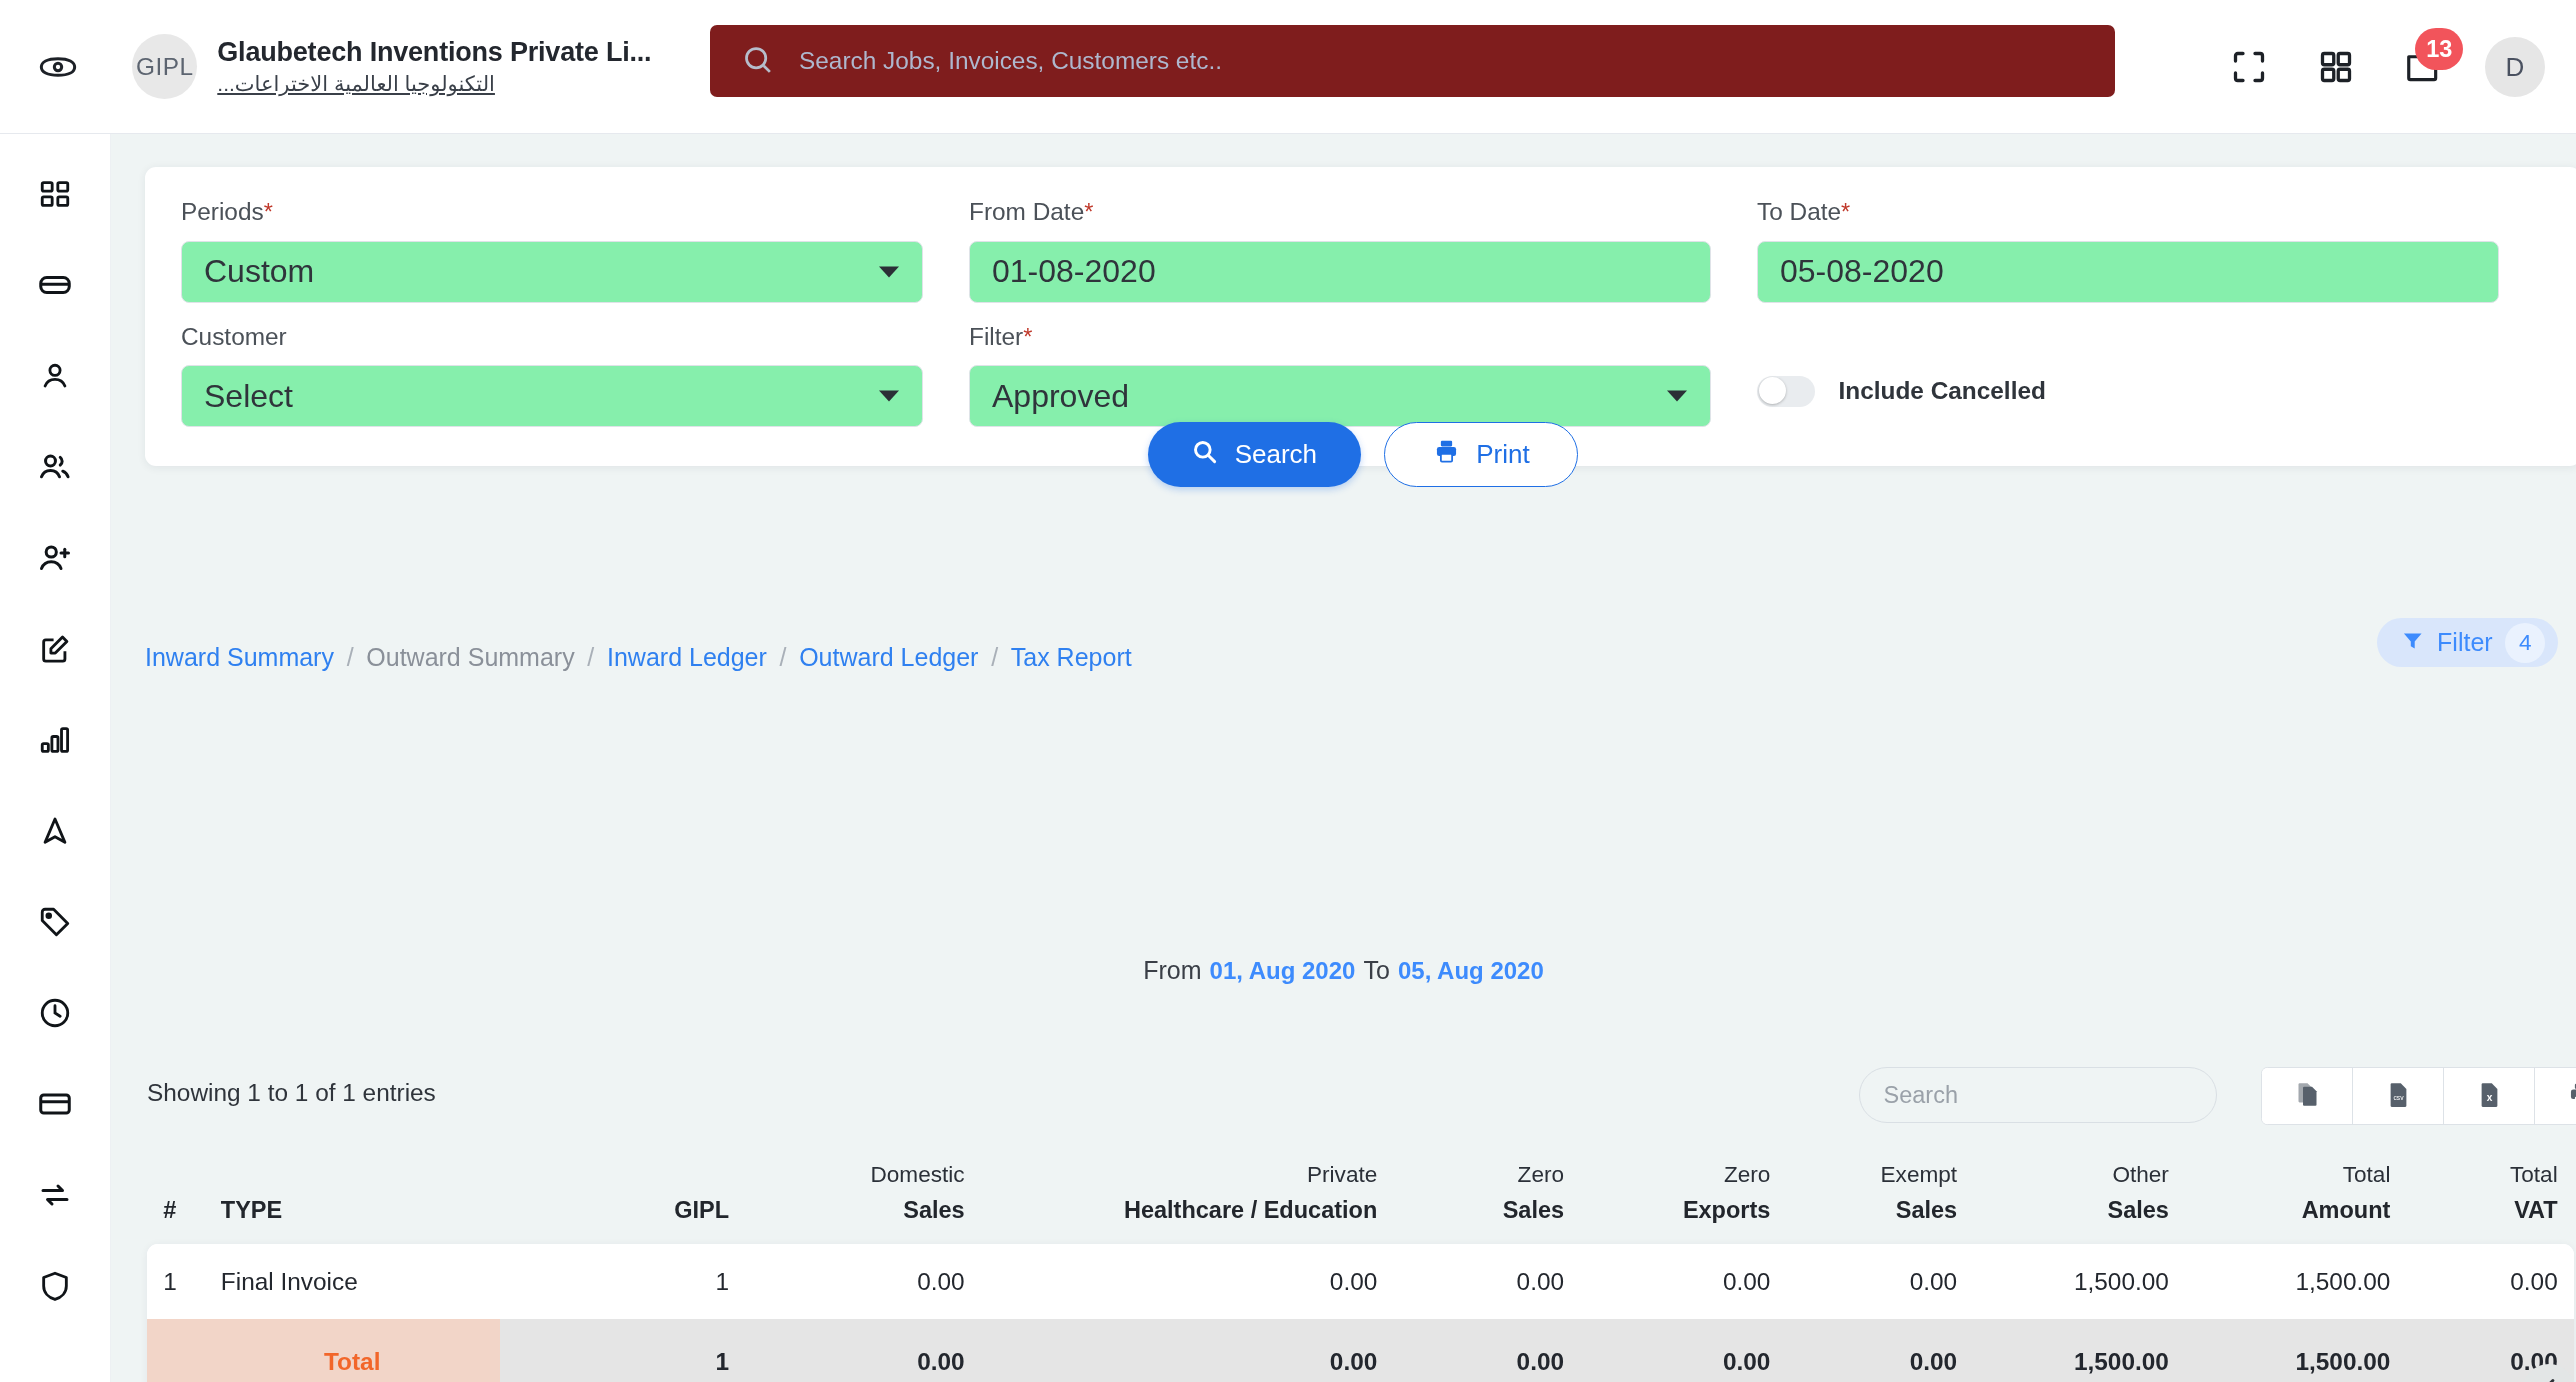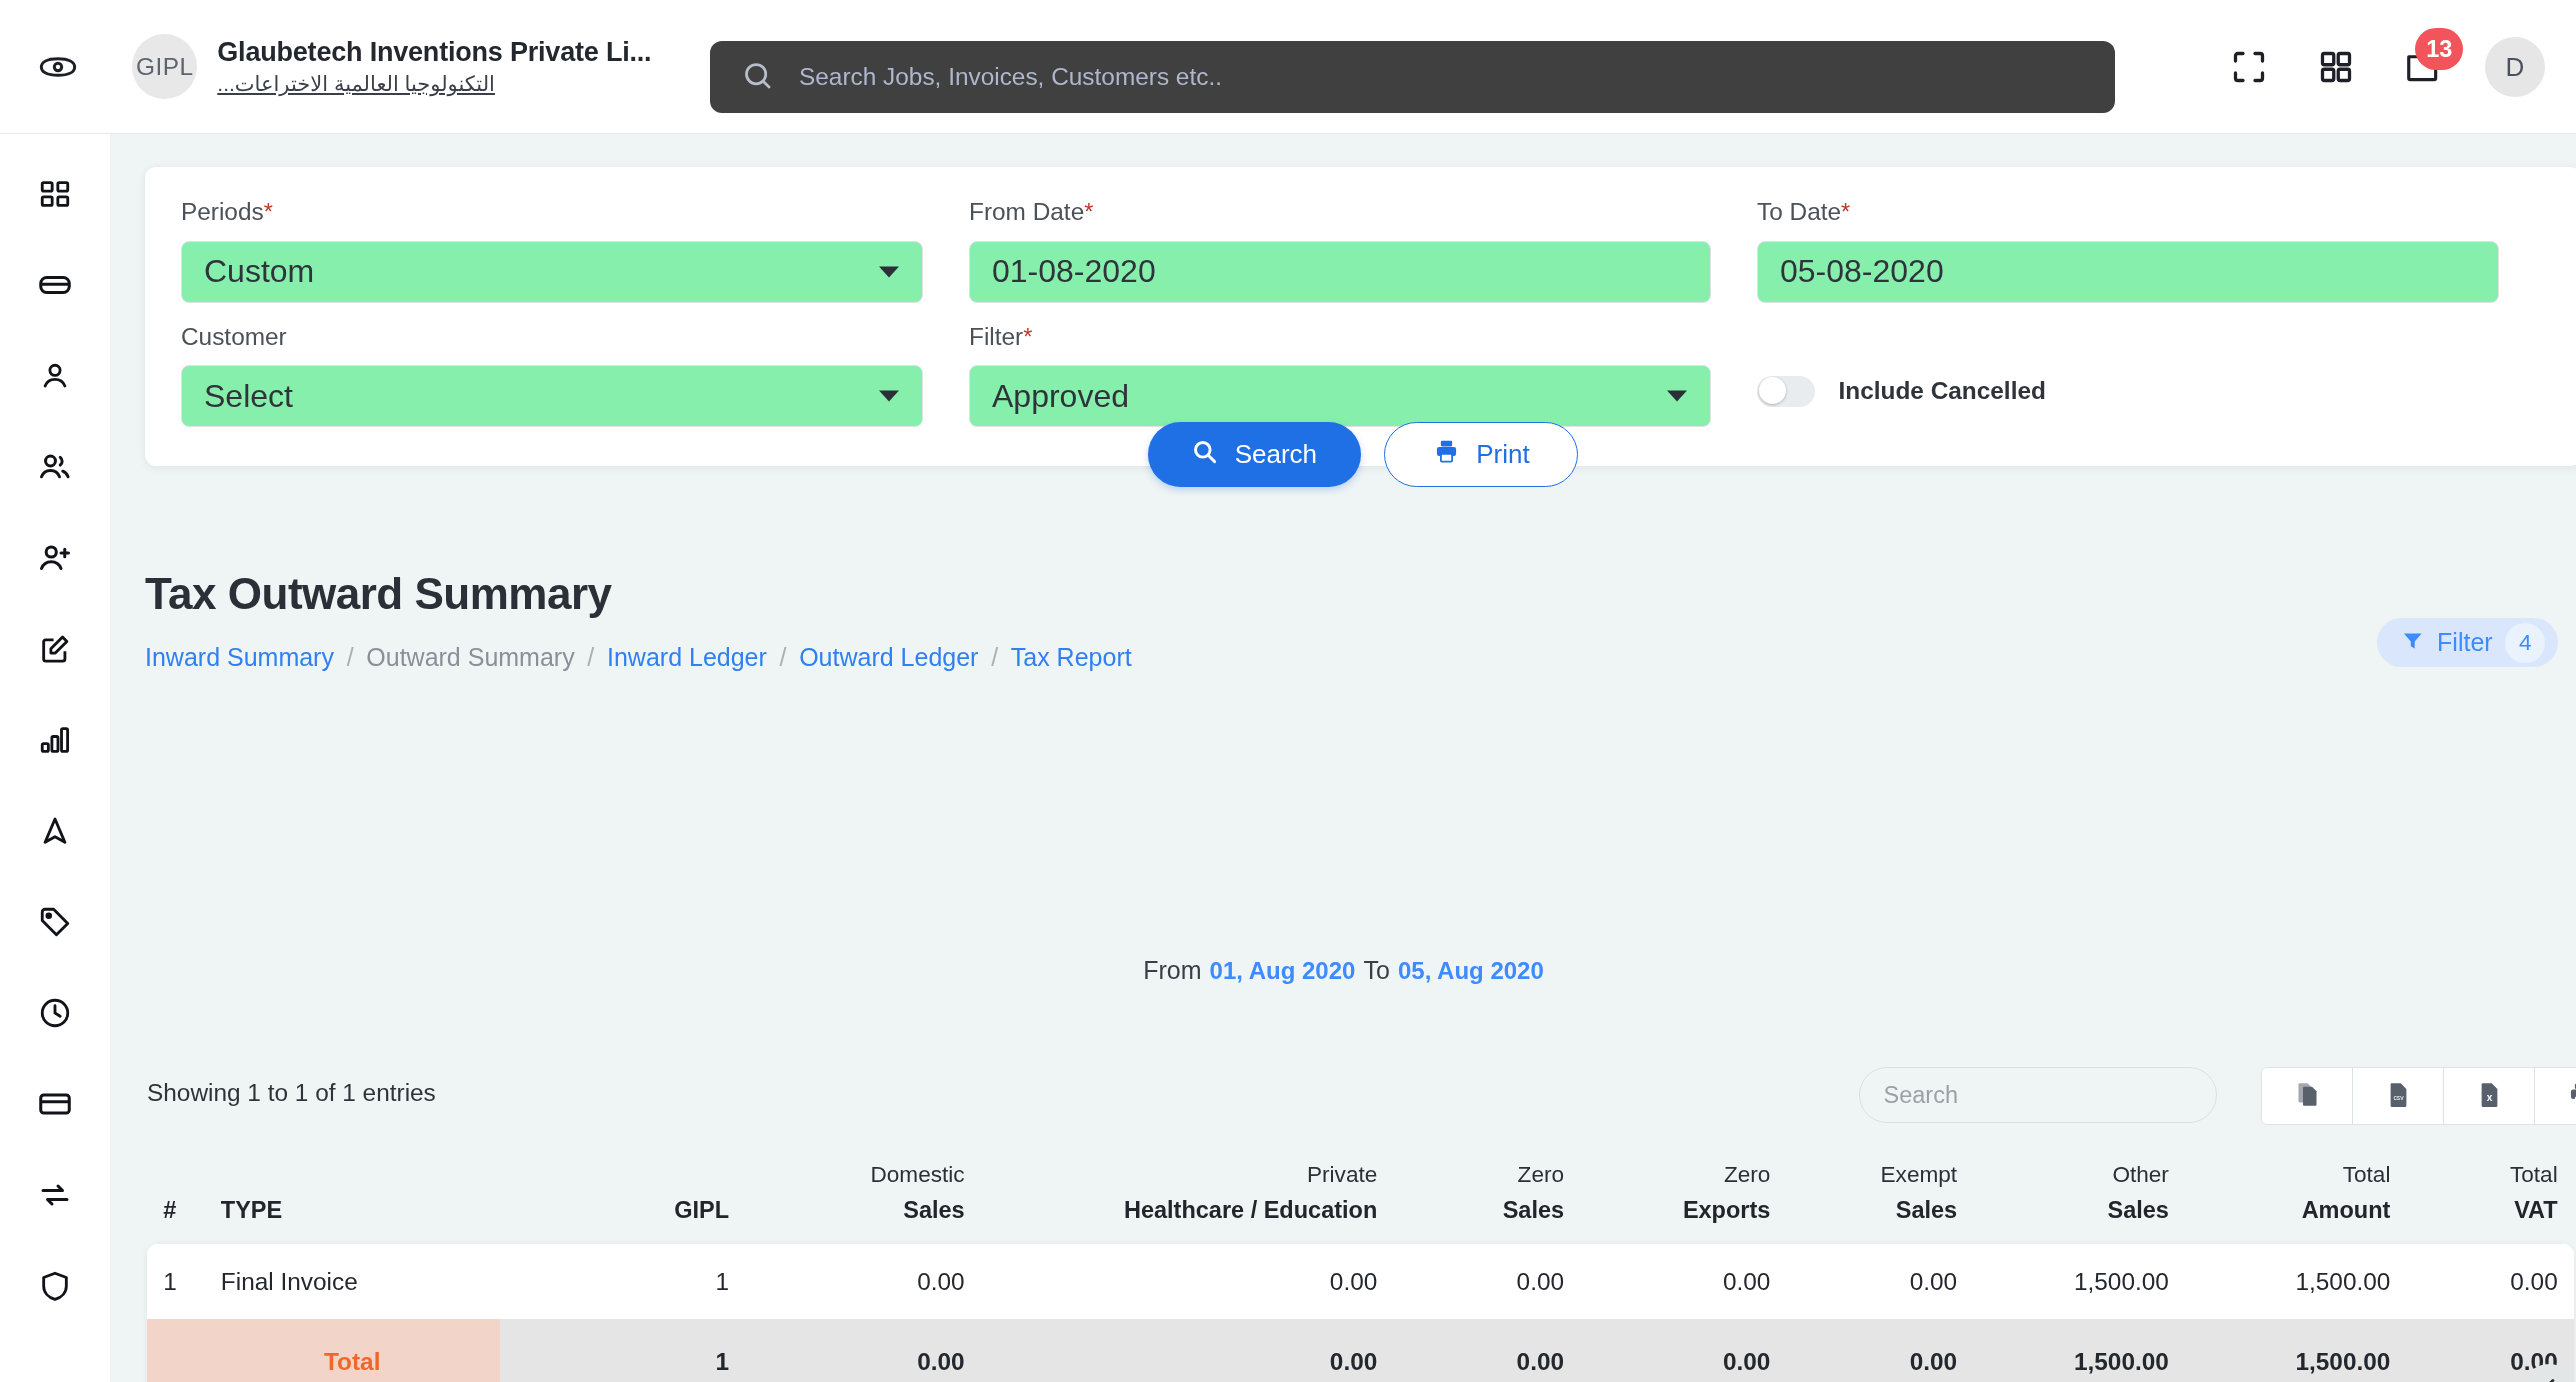--- a/index.html
+++ b/index.html
@@ -29,22 +29,22 @@
     display: flex; align-items: center; justify-content: center;
     font-size: 24.4px; letter-spacing: 0.5px;
   }
   .company-names { display: flex; flex-direction: column; gap: 4.5px; }
   .company-en { font-size: 27px; font-weight: 700; color: #23272e; letter-spacing: -0.2px; }
   .company-ar { font-size: 21px; color: #3a4049; direction: rtl; text-align: left; text-decoration: underline; }
 
   .hsearch {
     position: absolute; left: 710px; top: 25px;
     width: 1405px; height: 72px;
-    background: #404040; border-radius: 12px;
-    display: flex; align-items: center; padding: 0 31px; gap: 25px; margin-top: 16px;
+    background: #7f1d1d; border-radius: 7px;
+    display: flex; align-items: center; padding: 0 31px; gap: 25px;
   }
   .hsearch input {
     border: none; outline: none; background: transparent;
     font-family: "Liberation Sans", sans-serif;
     font-size: 24.4px; color: #8b93a5; width: 100%;
   }
   .hsearch input::placeholder { color: #aeb7cd; }
 
   .top-actions {
     position: absolute; right: 31px; top: 0; height: 134px;
@@ -442,21 +442,20 @@
       <span>
         <svg width="27" height="27" viewBox="0 0 24 24" fill="#1f6fe5">
           <rect x="7" y="2.5" width="10" height="5" rx="1"></rect>
           <rect x="3.5" y="8" width="17" height="8" rx="2"></rect>
           <rect x="7" y="14" width="10" height="7" rx="1" fill="#ffffff" stroke="#1f6fe5" stroke-width="1.6"></rect>
         </svg></span>
       <span>Print</span>
     </div>
   </div>
 
-  <div class="page-title">Tax Outward Summary</div>
 
   <div class="breadcrumb">
     <span class="bc-link">Inward Summary</span>
     <span class="bc-sep">/</span>
     <span class="bc-cur">Outward Summary</span>
     <span class="bc-sep">/</span>
     <span class="bc-link">Inward Ledger</span>
     <span class="bc-sep">/</span>
     <span class="bc-link">Outward Ledger</span>
     <span class="bc-sep">/</span>

